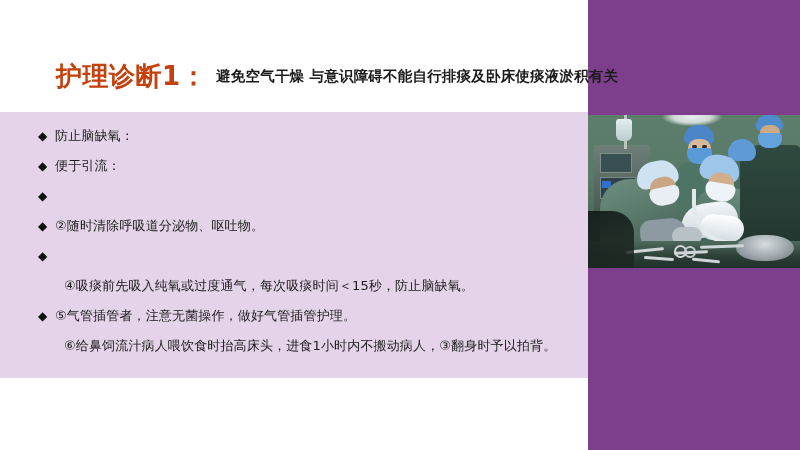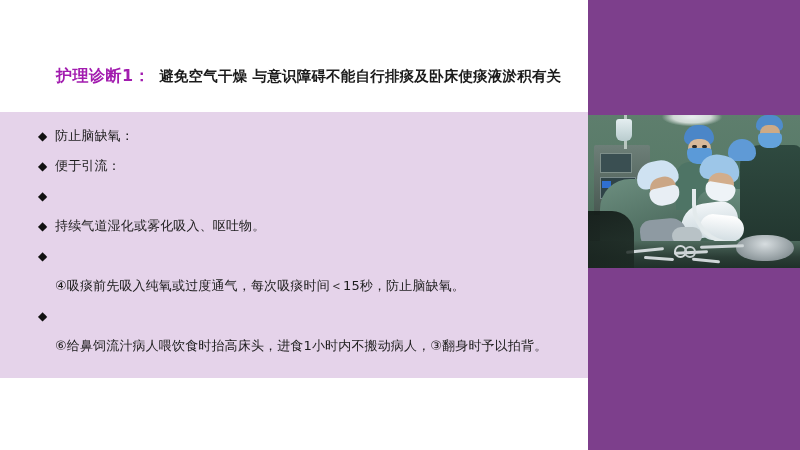--- a/index.html
+++ b/index.html
@@ -122,23 +122,23 @@
     left: 0;
     top: 55px;
     width: 588px;
     height: 42px;
     display: flex;
     align-items: center;
     white-space: nowrap;
   }
   .title-accent {
     margin-left: 56px;
-    color: #a21caf;
+    color: #c2410c;
     font-weight: bold;
-    font-size: 16px;
+    font-size: 26px;
     letter-spacing: .5px;
     text-align: center;
   }
   .title-rest {
     margin-left: 9px;
     color: #1b1b1b;
     font-weight: bold;
     font-size: 14.5px;
     letter-spacing: .2px;
   }
@@ -175,21 +175,21 @@
   .bullet.blank { visibility: hidden; }
   .line-text {
     color: #1c1c1c;
     font-size: 13px;
     line-height: 20px;
     letter-spacing: .15px;
     white-space: nowrap;
   }
   .line.indent { padding-left: 38px; }
   .line.indent .bullet { visibility: hidden; }
-  .line.indent .line-text { }
+  .line.indent .line-text { margin-left: 9px; }
 </style>
 </head>
 <body>
 
 <div id="slide">
 
   <div class="right-panel"></div>
 
   <div class="photo">
     <div class="photo-canvas">
@@ -260,31 +260,32 @@
         </div>
         <div class="line">
           <span class="bullet">◆</span>
           <span class="line-text">便于引流：</span>
         </div>
         <div class="line">
           <span class="bullet">◆</span>
         </div>
         <div class="line">
           <span class="bullet">◆</span>
-          <span class="line-text">持续气道湿化或雾化吸入、呕吐物。</span>
+          <span class="line-text">②随时清除呼吸道分泌物、呕吐物。</span>
         </div>
         <div class="line">
           <span class="bullet">◆</span>
         </div>
         <div class="line indent">
           <span class="bullet blank"></span>
           <span class="line-text">④吸痰前先吸入纯氧或过度通气，每次吸痰时间＜15秒，防止脑缺氧。</span>
         </div>
         <div class="line">
           <span class="bullet">◆</span>
+          <span class="line-text">⑤气管插管者，注意无菌操作，做好气管插管护理。</span>
         </div>
         <div class="line indent">
           <span class="bullet blank"></span>
           <span class="line-text">⑥给鼻饲流汁病人喂饮食时抬高床头，进食1小时内不搬动病人，③翻身时予以拍背。</span>
         </div>
       </div>
   </div>
 
 </div>
 

